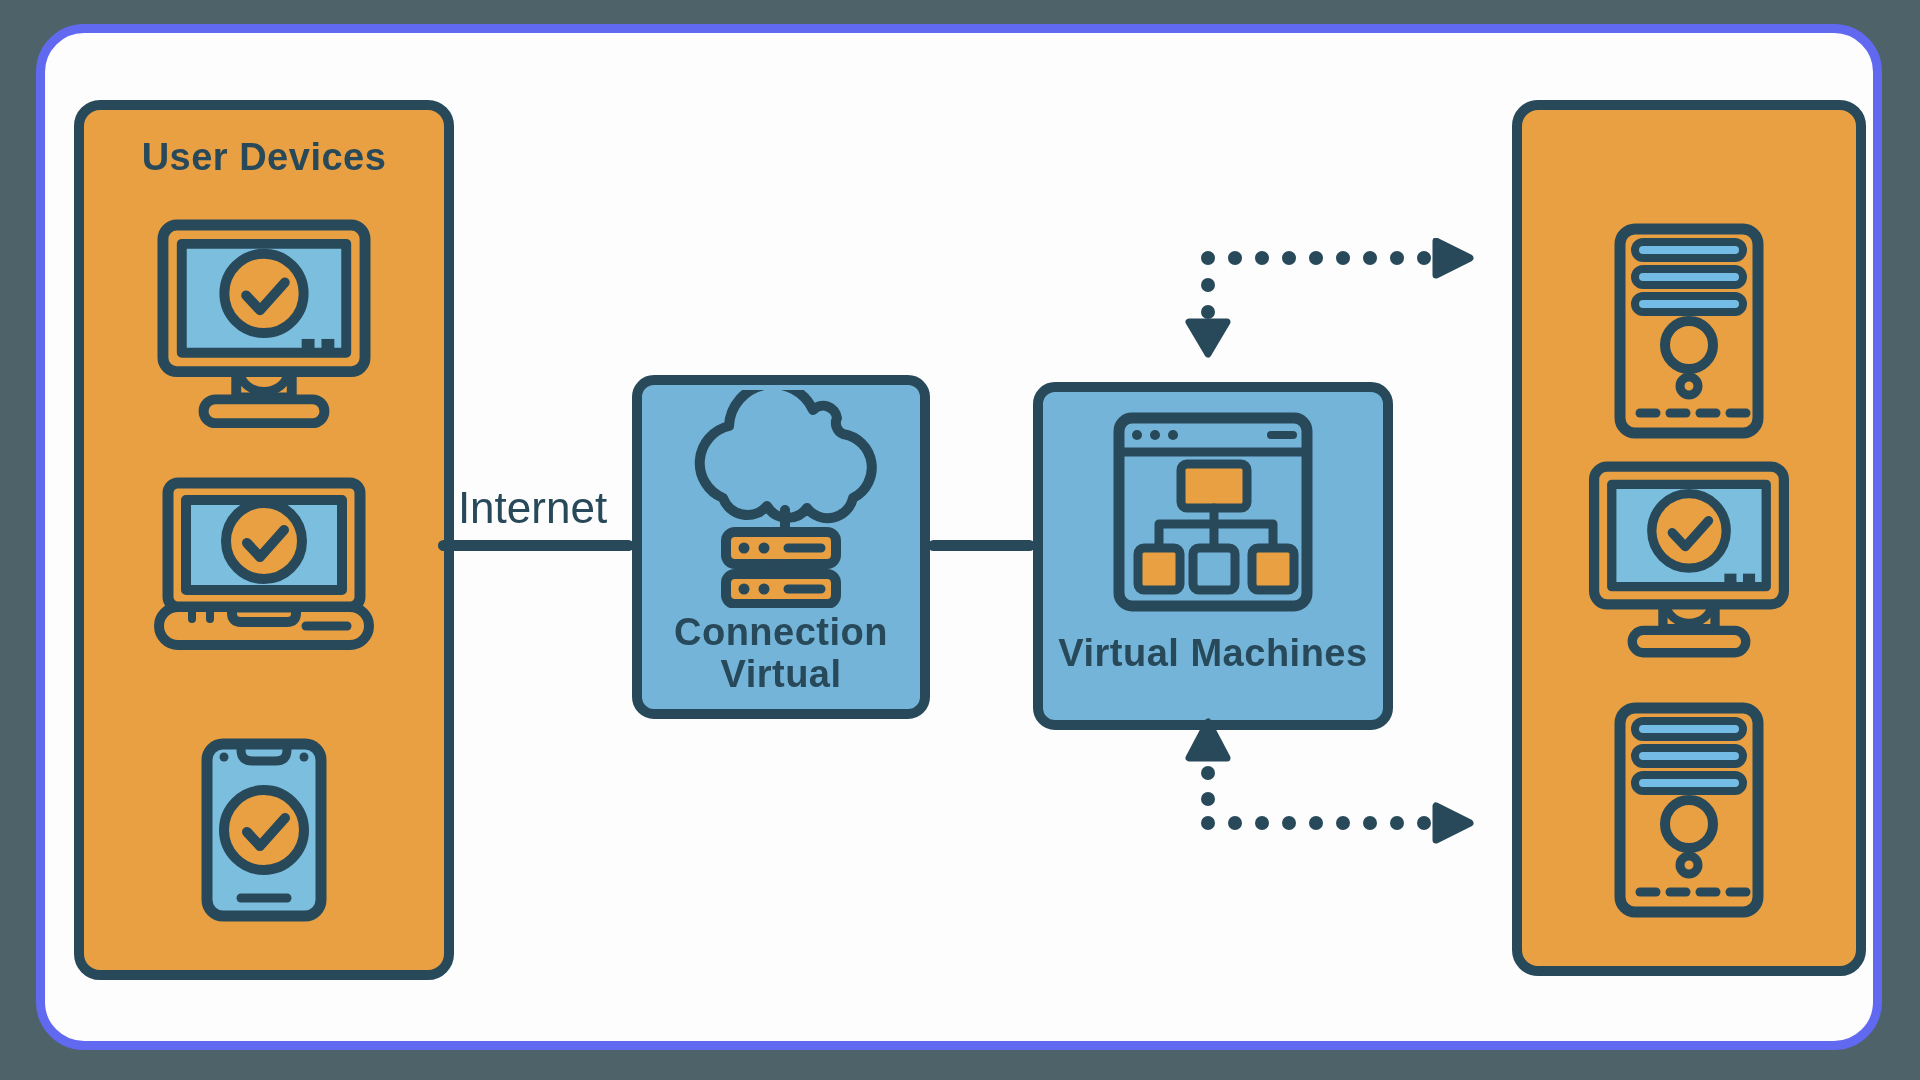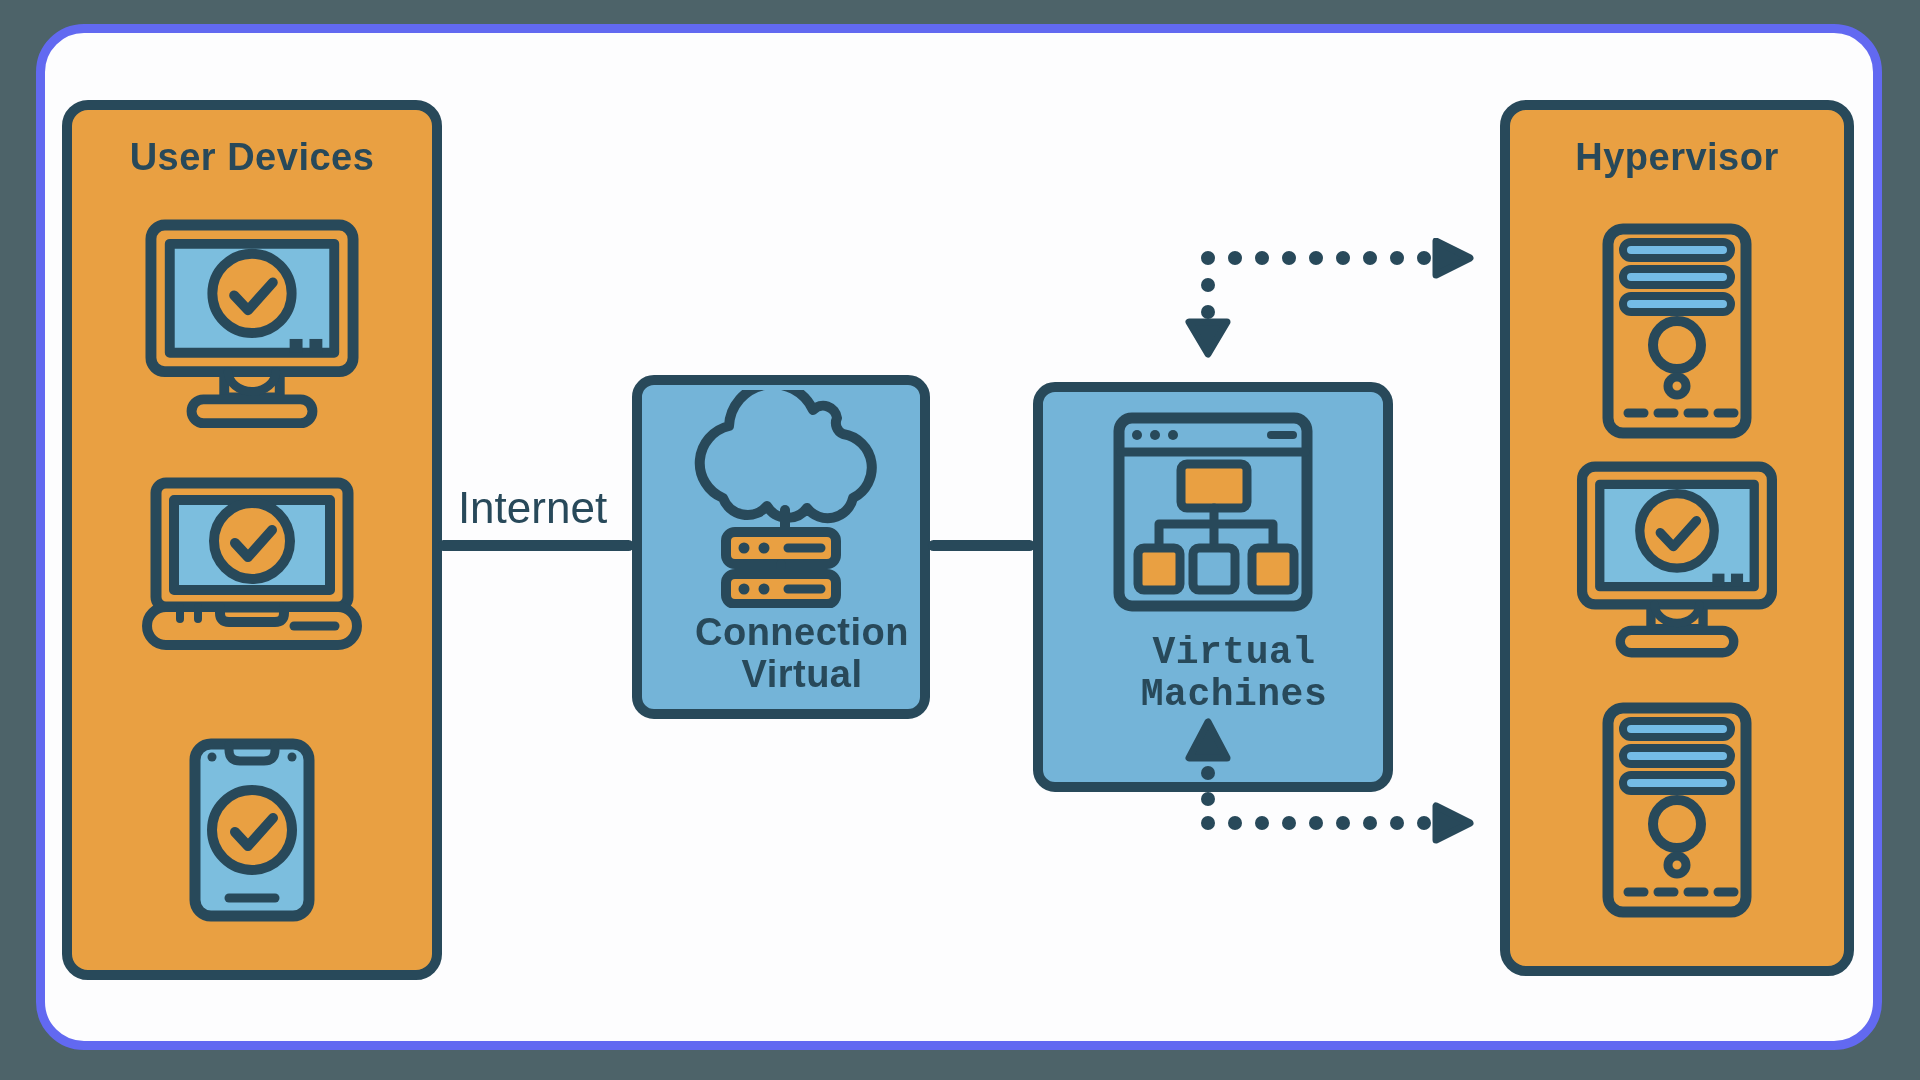--- a/index.html
+++ b/index.html
@@ -11,33 +11,33 @@
     --purple:#6269f1;
     --slate:#4d6369;
     --card:#fdfdfe;
   }
   html,body{margin:0;padding:0;}
   .canvas{position:relative;width:1920px;height:1080px;background:var(--slate);
           font-family:"Liberation Sans",sans-serif;overflow:hidden;}
   .card{position:absolute;left:36px;top:24px;width:1846px;height:1026px;box-sizing:border-box;
         background:var(--card);border:9px solid var(--purple);border-radius:48px;}
   .panel{position:absolute;box-sizing:border-box;background:var(--orange);
-         border:10px solid var(--dark);border-radius:26px;}
+         border:10px solid var(--dark);border-radius:26px;margin-left:12px;}
   .panel-user{left:62px;top:100px;width:380px;height:880px;}
   .panel-hyper{left:1500px;top:100px;width:354px;height:876px;}
   .panel-title{position:absolute;top:26px;left:0;width:100%;text-align:center;
                font-size:38px;font-weight:bold;color:var(--dark);letter-spacing:.5px;}
   .icon{position:absolute;left:50%;transform:translateX(-50%);}
   .icon svg{display:block;width:100%;height:100%;}
   .box{position:absolute;box-sizing:border-box;background:var(--boxblue);
        border:10px solid var(--dark);border-radius:22px;}
   .box-broker{left:632px;top:375px;width:298px;height:344px;}
-  .box-vm{left:1033px;top:382px;width:360px;height:410px;font-family:Liberation Mono, monospace;}
+  .box-vm{left:1033px;top:382px;width:360px;height:348px;}
   .box-label{position:absolute;left:0;width:100%;text-align:center;font-weight:bold;
-             color:var(--dark);font-size:38px;line-height:42px;letter-spacing:.5px;padding-left:21px;}
+             color:var(--dark);font-size:38px;line-height:42px;letter-spacing:.5px;}
   .broker-label{top:226px;}
   .vm-label{top:240px;}
   .connector{position:absolute;height:11px;background:var(--dark);border-radius:6px;}
   .connector-1{left:438px;top:540px;width:196px;}
   .connector-2{left:928px;top:540px;width:107px;}
   .internet-label{position:absolute;left:430px;top:483px;width:205px;text-align:center;
                   font-size:44px;color:var(--dark);}
   .arrow{position:absolute;}
   .arrow-top{left:1180px;top:238px;width:300px;height:130px;}
   .arrow-bottom{left:1180px;top:700px;width:300px;height:145px;}
@@ -193,21 +193,20 @@
         <circle cx="136" cy="123" r="7"></circle>
         <circle cx="163" cy="123" r="7"></circle>
       <circle cx="190" cy="123" r="7"></circle>
         <circle cx="217" cy="123" r="7"></circle>
         <circle cx="244" cy="123" r="7"></circle>
     </g>
     <polygon points="256,106 256,140 290,123" fill="#28495a" stroke="#28495a" stroke-width="7" stroke-linejoin="round"></polygon>
   </svg>
 
   <div class="panel panel-hyper">
-    <div class="panel-title">Hypervisor</div>
 
     <div class="icon" style="top:113px;width:150px;height:216px;">
       <svg viewBox="0 0 150 216">
           <use href="#sym-tower"></use>
         </svg>
     </div>
 
     <div class="icon" style="top:350px;width:201px;height:218px;">
       <svg viewBox="0 0 216 232">
           <use href="#sym-monitor"></use>

